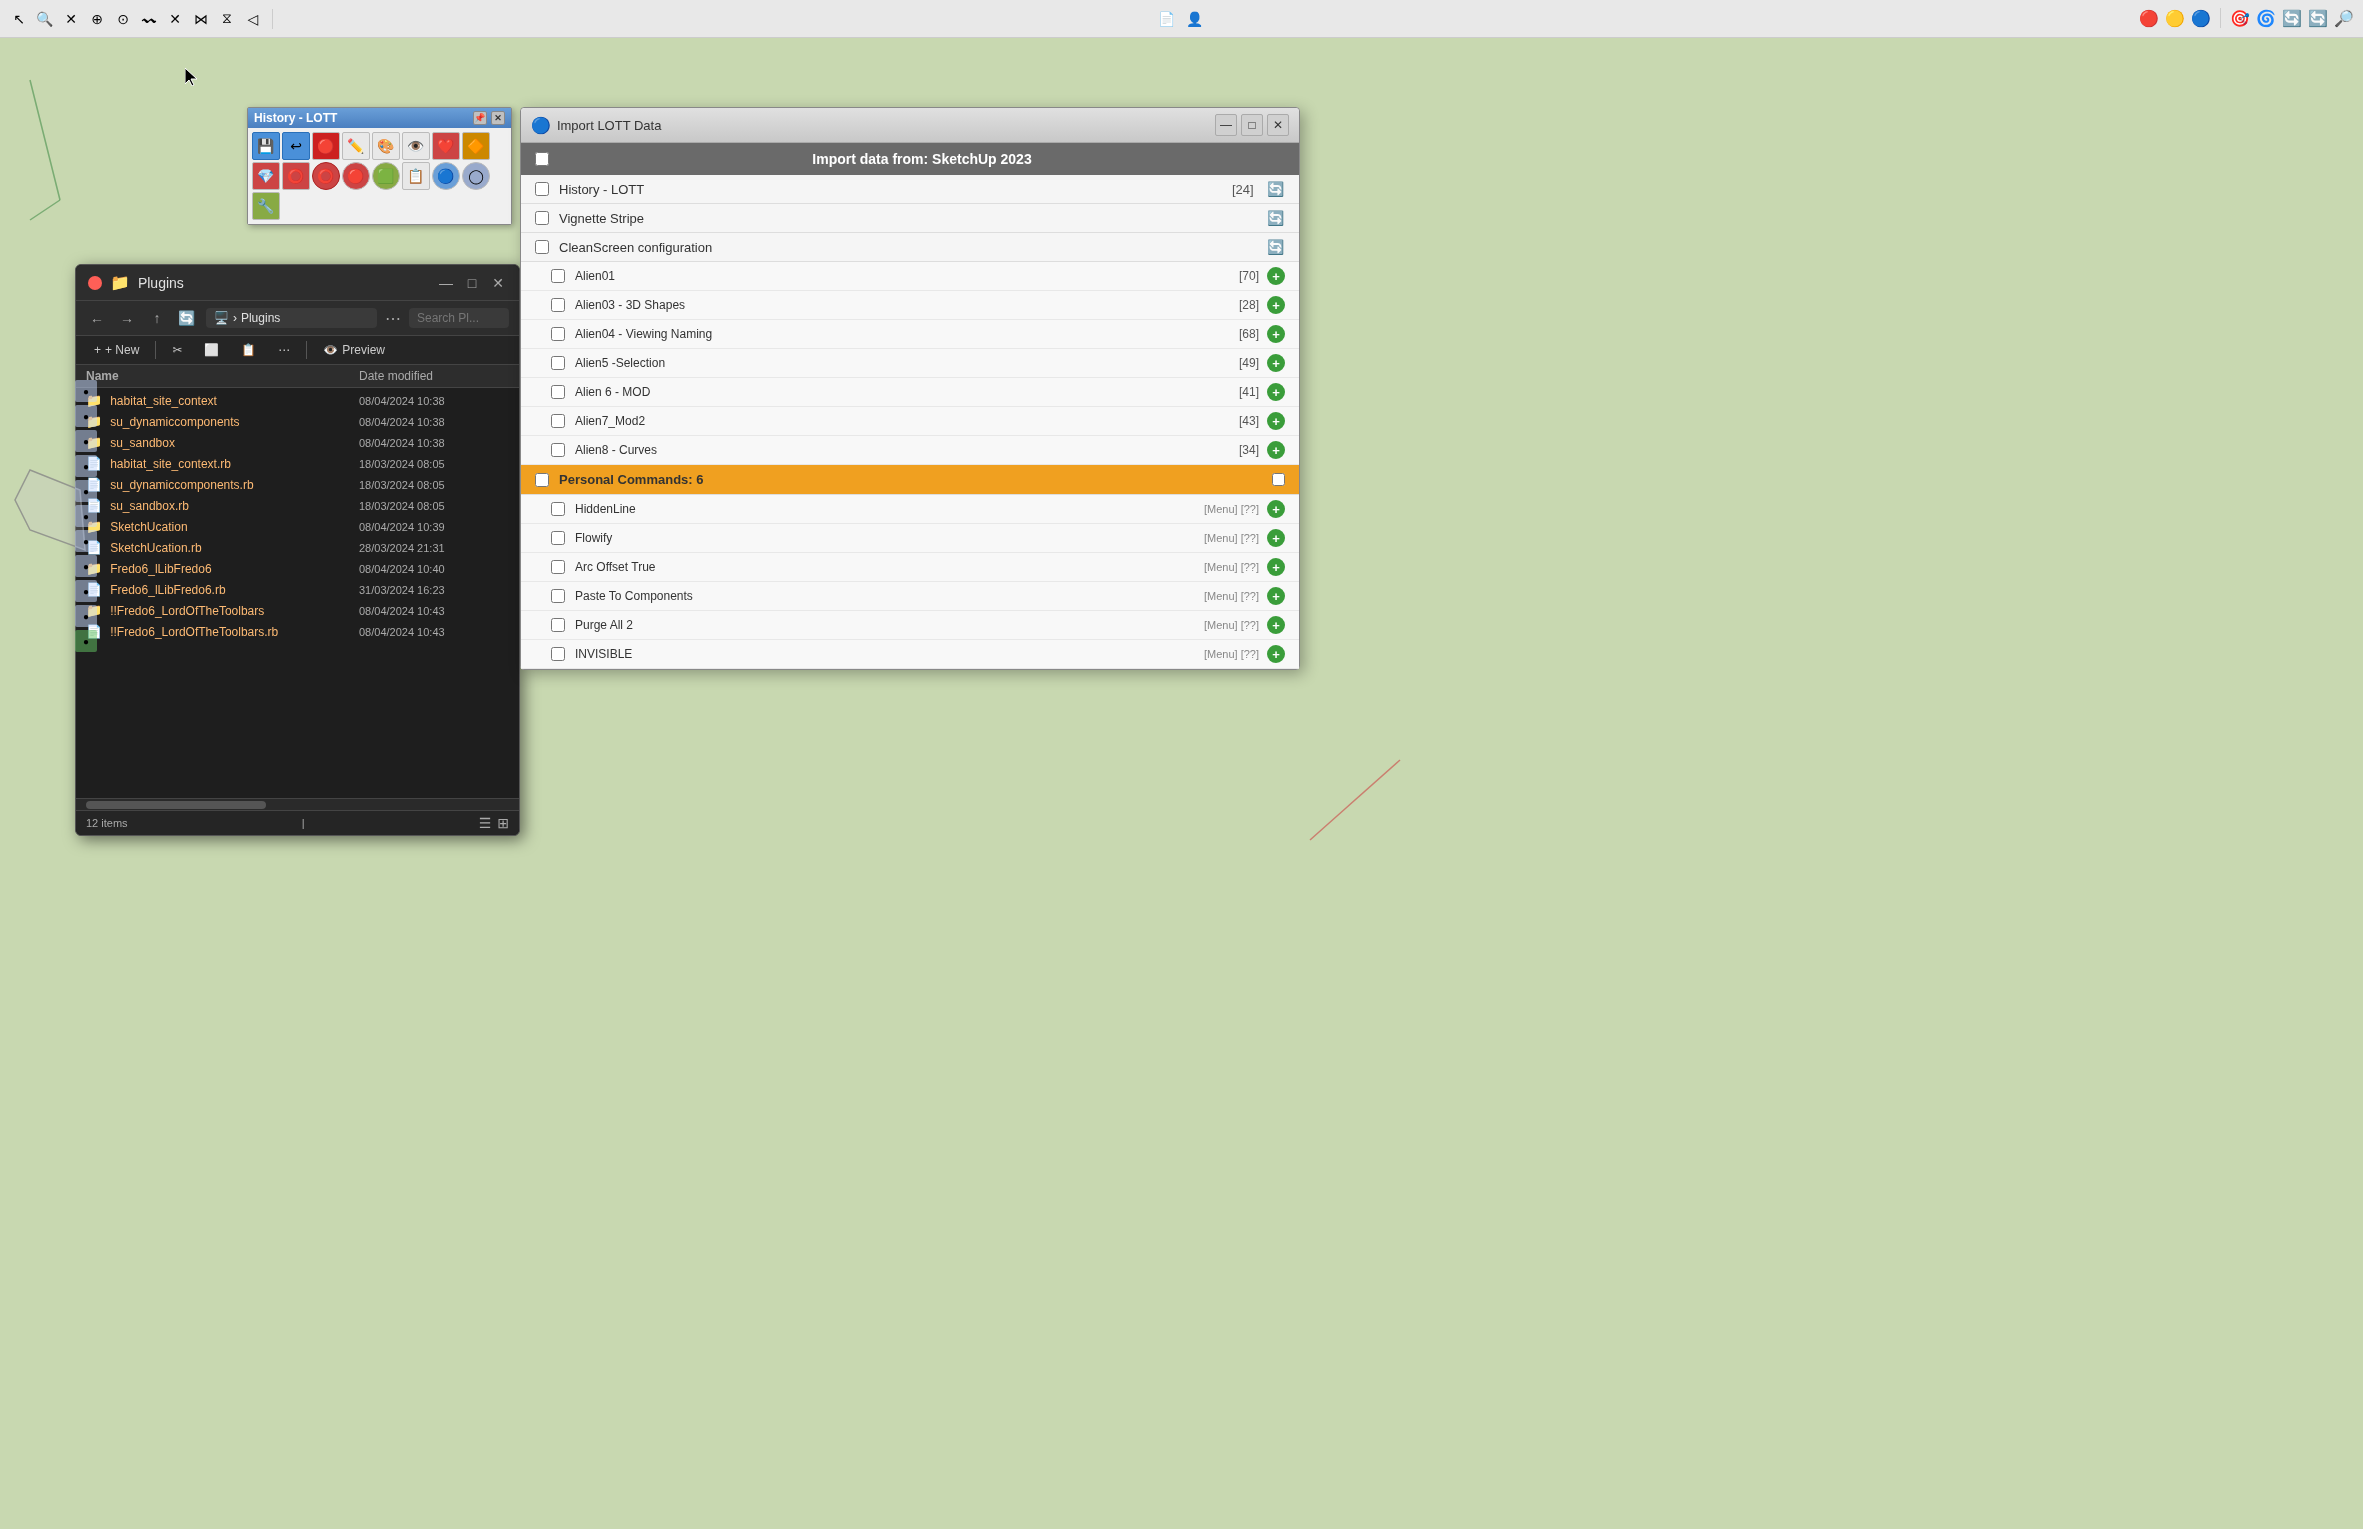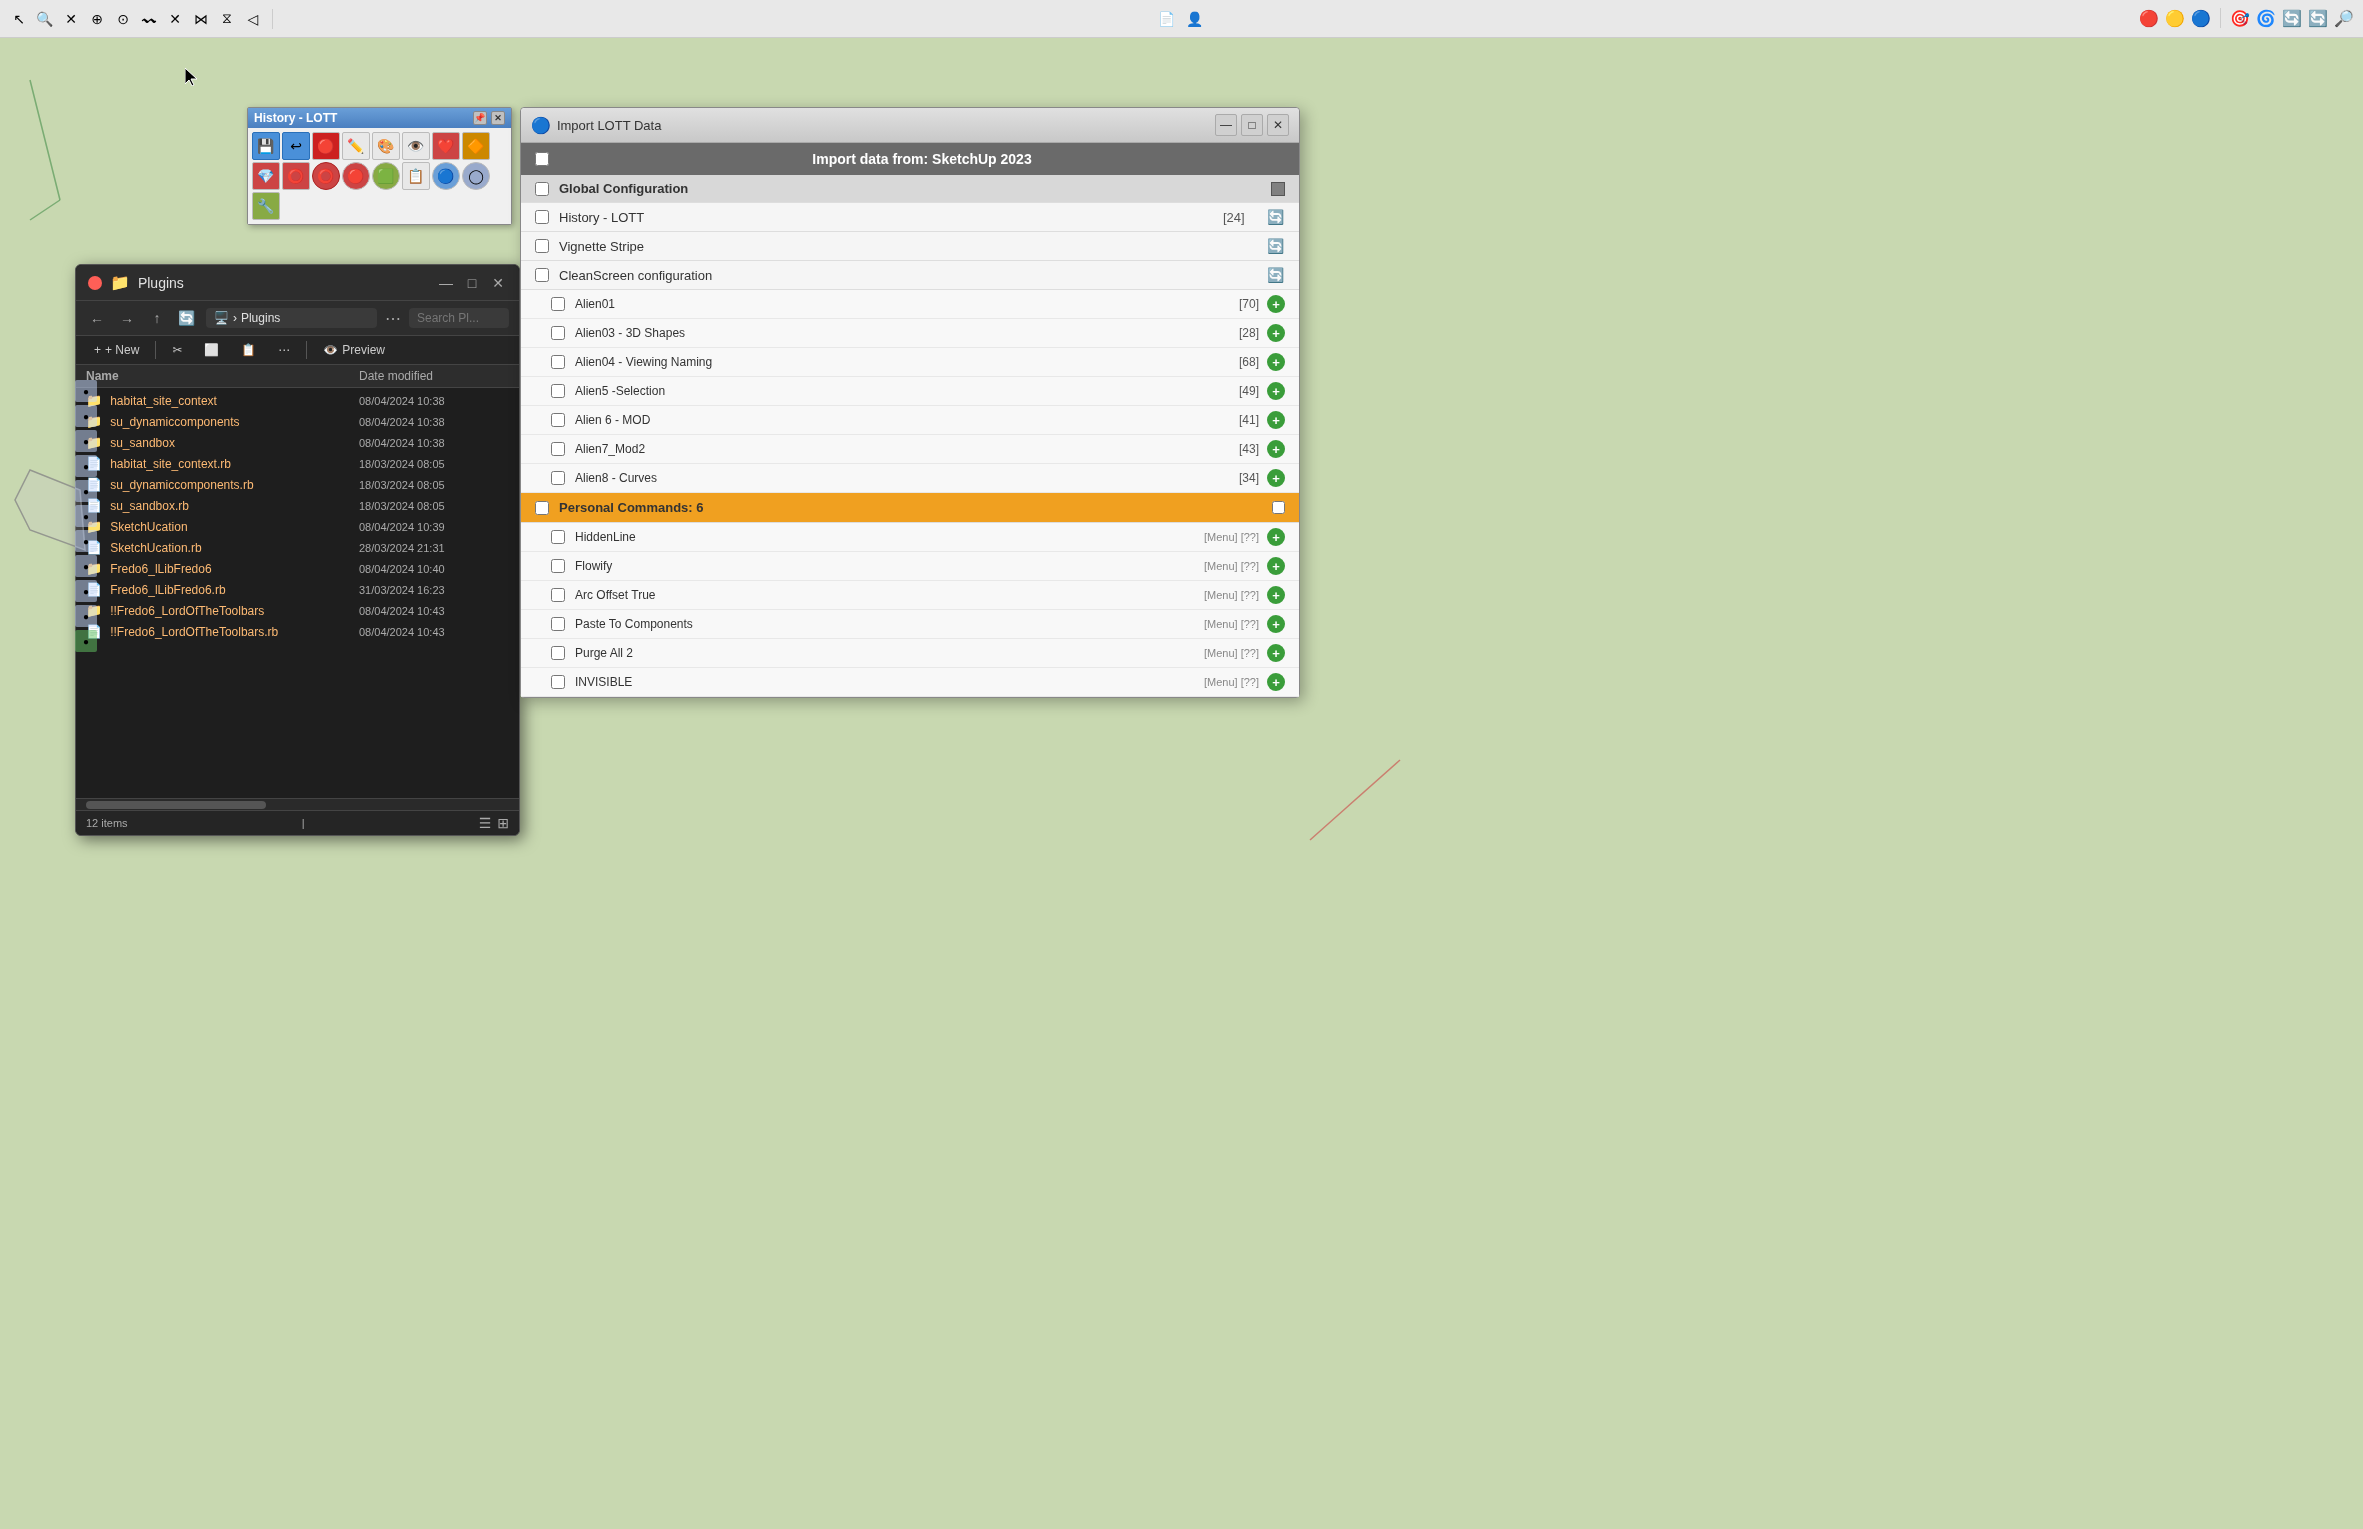--- a/index.html
+++ b/index.html
@@ -410,21 +410,21 @@
       color: #333;
     }
     .import-section-check {
       margin-right: 10px;
       width: 14px;
       height: 14px;
     }
     .import-section-label { flex: 1; }
     .import-section-count {
       color: #555;
-      margin-right: 23px;
+      margin-right: 14px;
     }
     .import-section-refresh {
       color: #4a90d9;
       cursor: pointer;
       font-size: 14px;
     }
 
     
     .import-category {
       display: flex;
@@ -720,25 +720,20 @@
     </div>
   </div>
 
   <div class="import-header">
     <input type="checkbox" class="import-checkbox" style="">
     <span class="import-header-text">Import data from: SketchUp 2023</span>
   </div>
 
   <div class="import-body">
 
-    <div class="import-section" style="background:#d8d8d8; font-weight:bold;">
-      <input type="checkbox" class="import-section-check" style="">
-      <span class="import-section-label">Global Configuration</span>
-      <span style="width:14px;height:14px;background:#808080;display:inline-block;border:1px solid #555;"></span>
-    </div>
 
     <div class="import-section">
       <input type="checkbox" class="import-section-check" style="">
       <span class="import-section-label">History - LOTT</span>
       <span class="import-section-count">[24]</span>
       <span class="import-section-refresh">🔄</span>
     </div>
 
     <div class="import-section">
       <input type="checkbox" class="import-section-check" style="">

